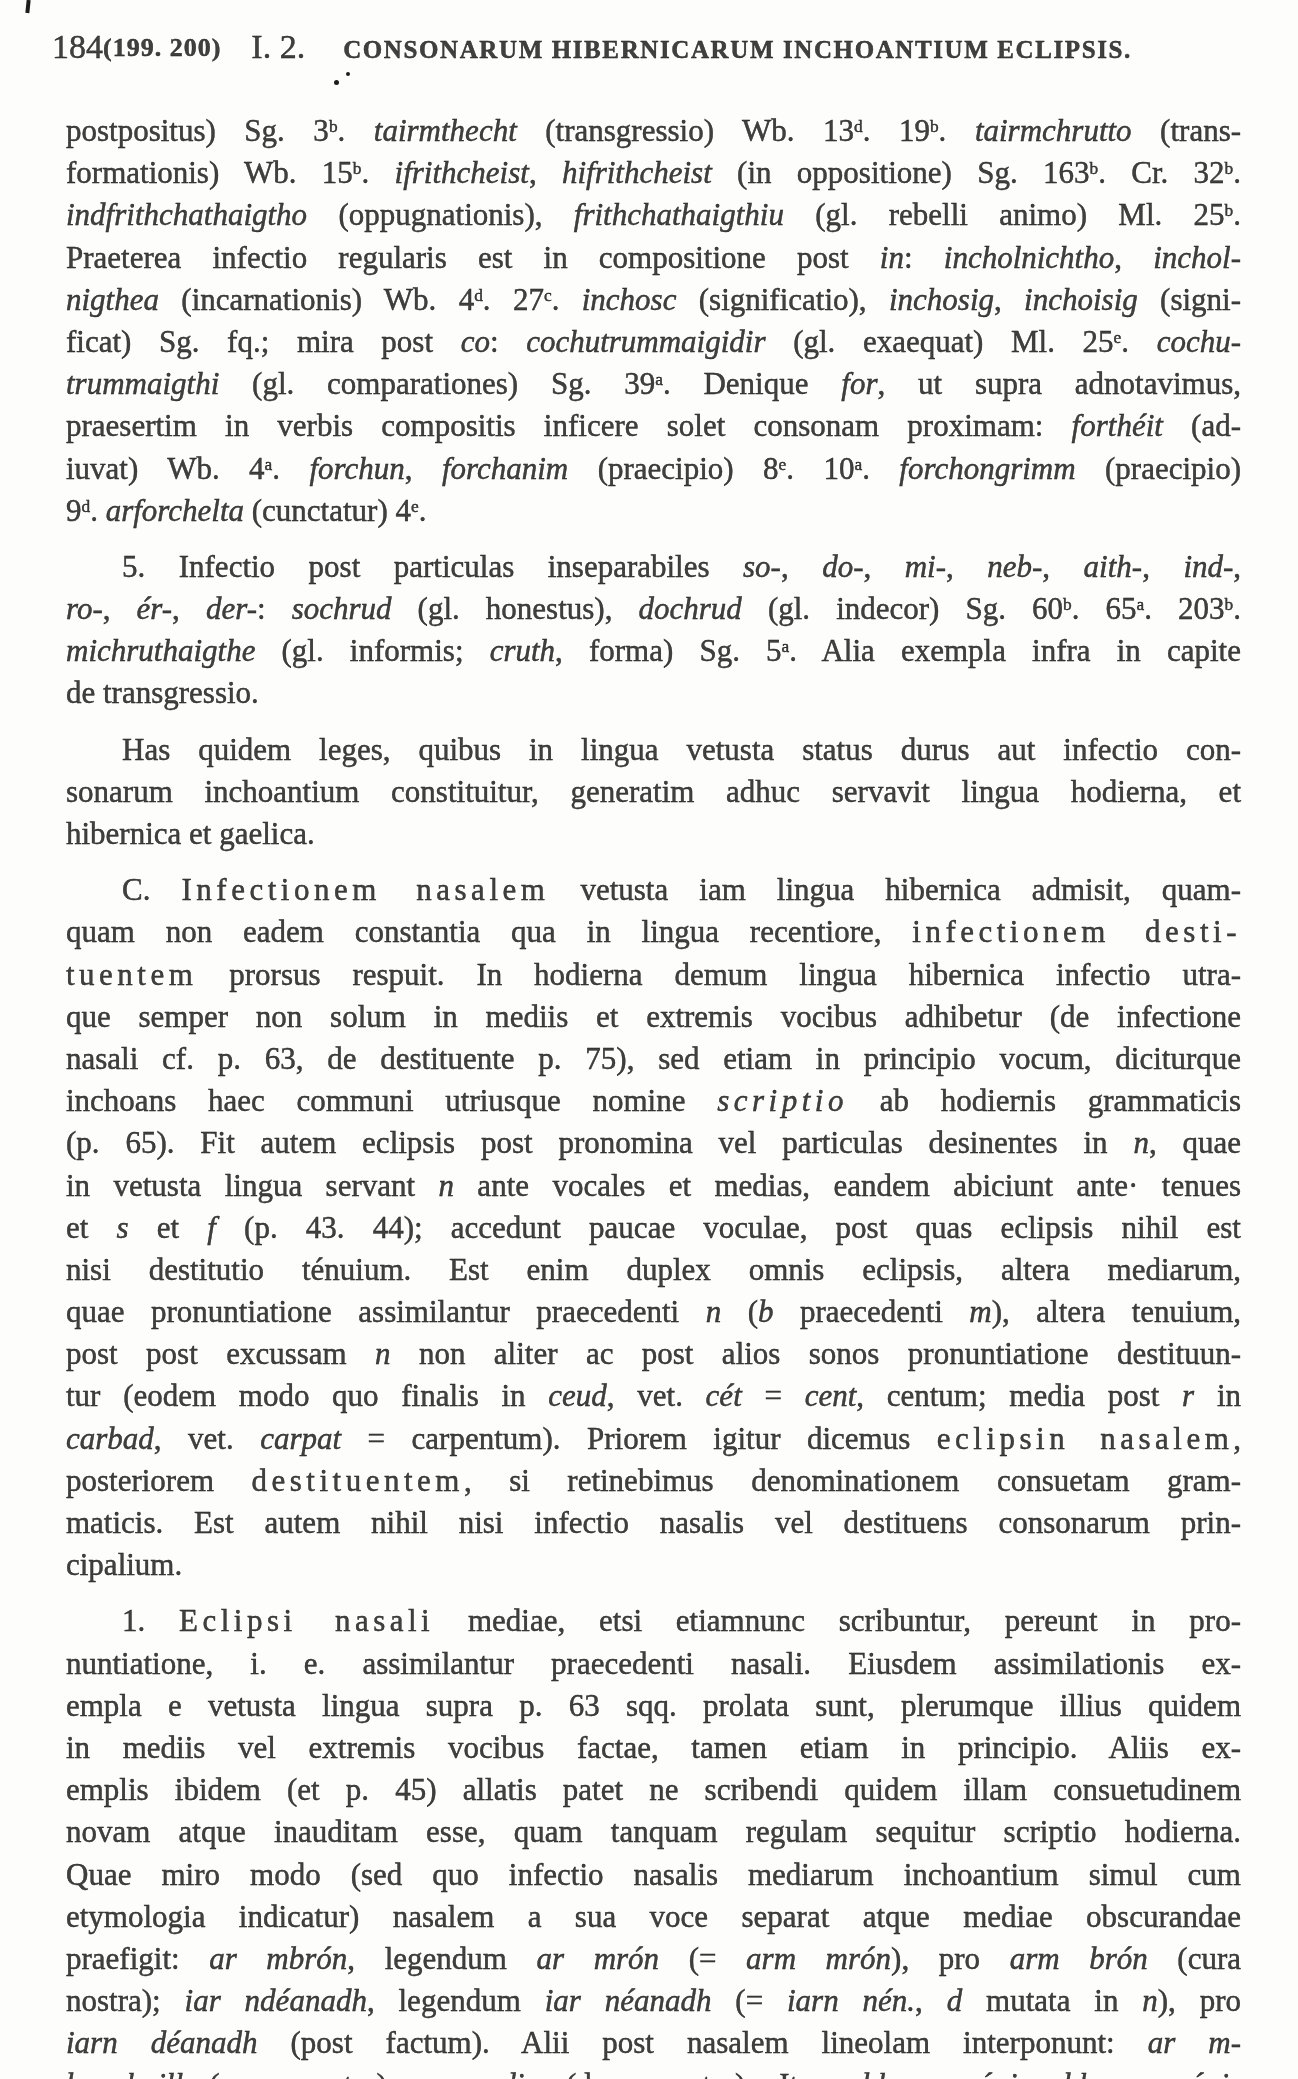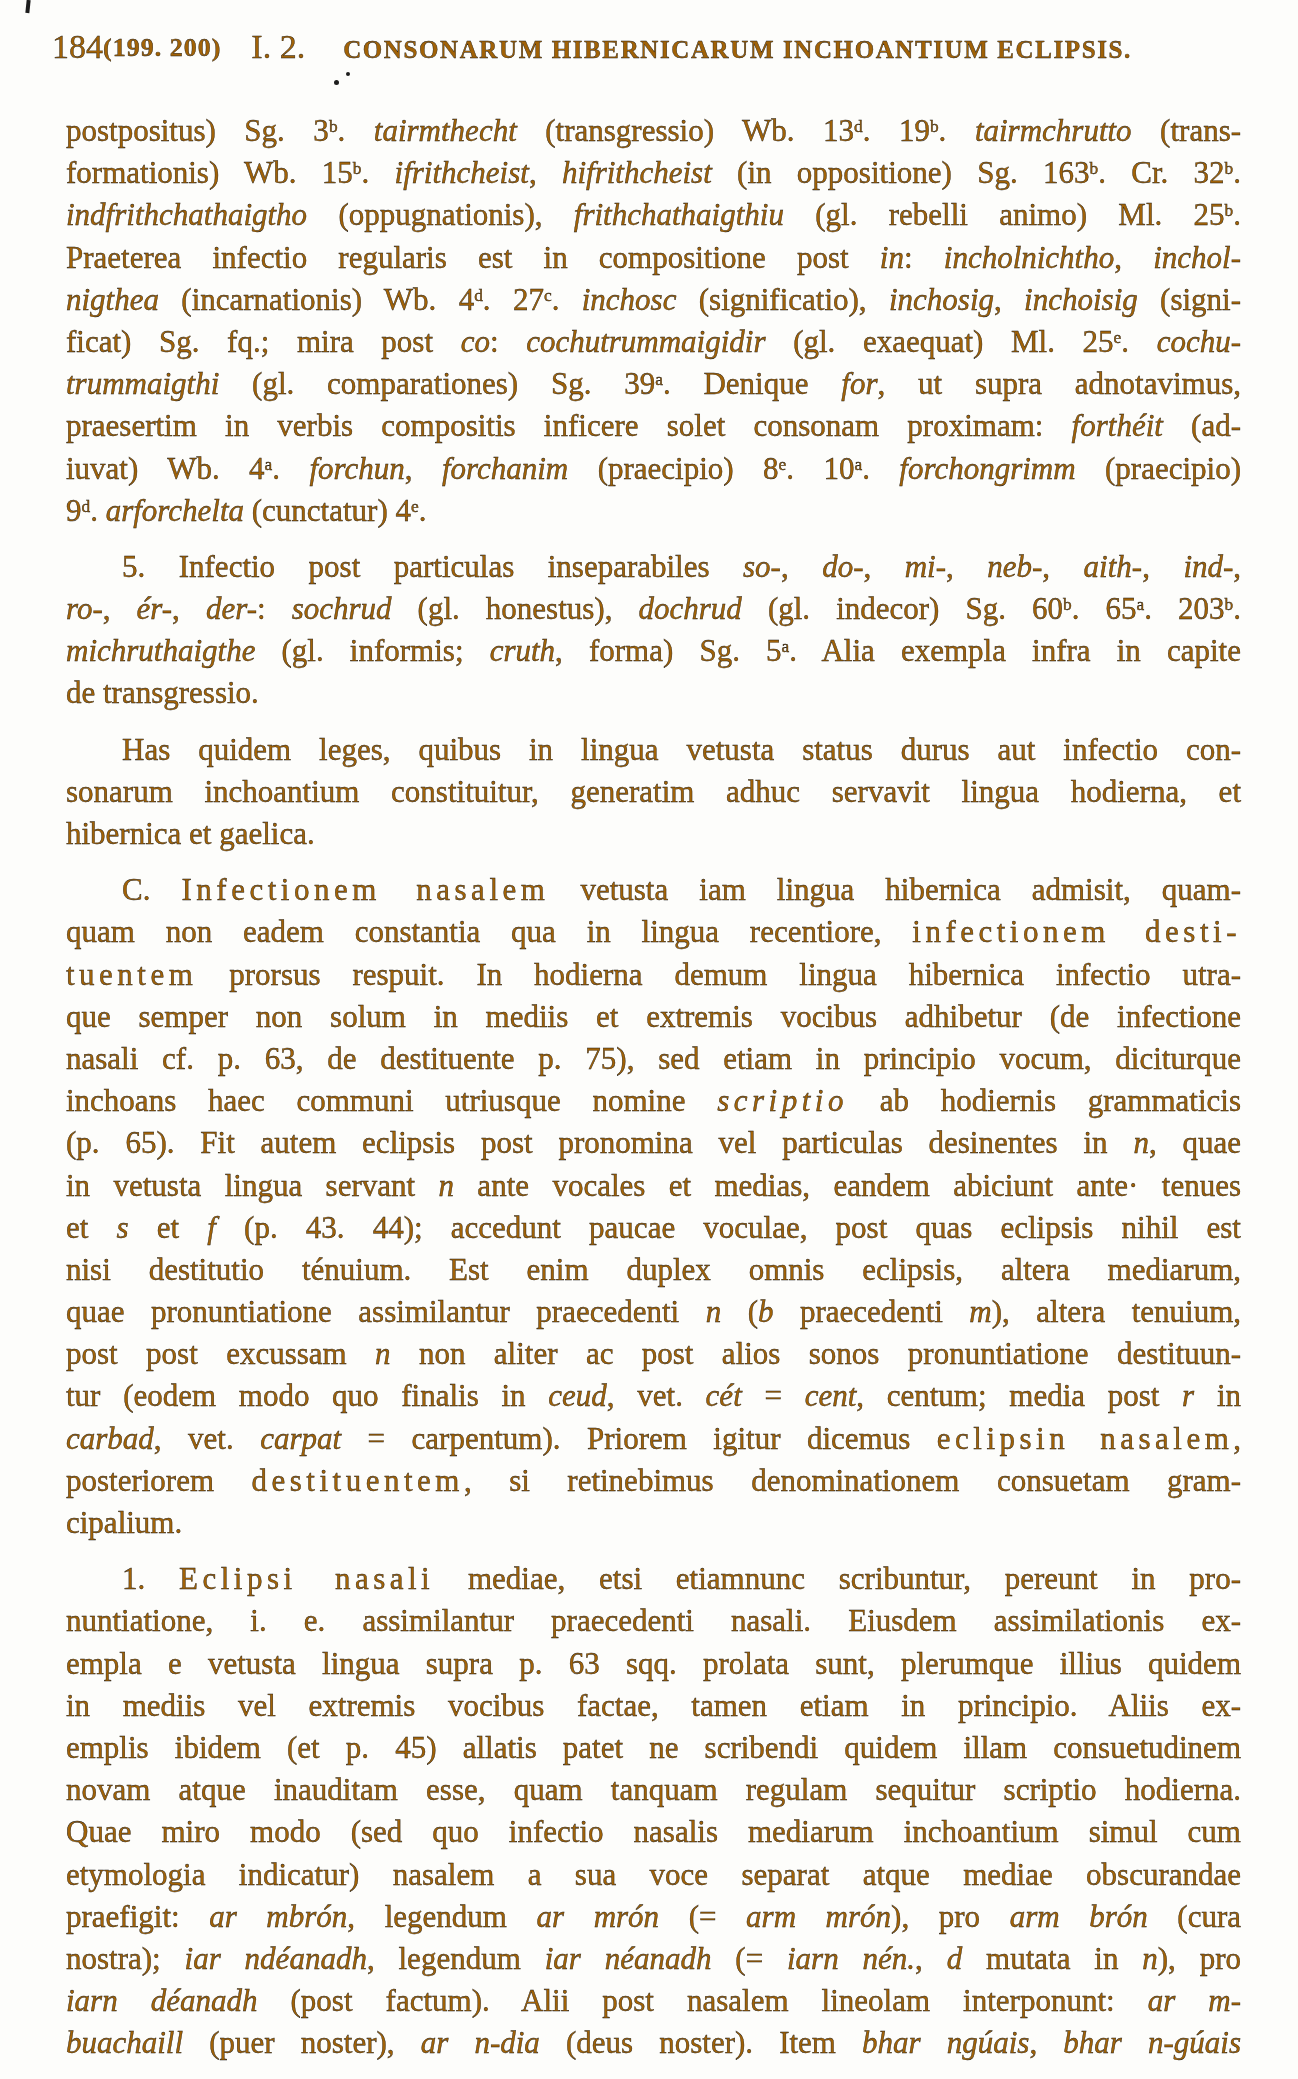--- a/index.html
+++ b/index.html
@@ -1,20 +1,20 @@
 <!DOCTYPE html>
 <html><head>
 <meta charset="utf-8">
 <style>
   html,body{margin:0;padding:0;background:#e8e6e2;}
   .page{
     position:relative;
     width:1298px;height:2079px;
     background:#fdfdfb;
-    color:#a16207;
+    color:#404040;
     font-family:"Liberation Serif","DejaVu Serif",serif;
     overflow:hidden;
     -webkit-text-stroke:0.4px #1a1a1a;
   }
   .header{
     position:absolute;top:28px;left:52px;width:1203px;
     display:flex;align-items:baseline;
     white-space:nowrap;
   }
   .h-num{font-size:34px;}
@@ -91,20 +91,21 @@
         <div class="line"><span class="run-r">inchoans haec communi utriusque nomine </span><span class="run-ig">scriptio</span><span class="run-r"> ab hodiernis grammaticis</span></div>
         <div class="line"><span class="run-r">(p. 65). Fit autem eclipsis post pronomina vel particulas desinentes in </span><span class="run-i">n</span><span class="run-r">, quae</span></div>
         <div class="line"><span class="run-r">in vetusta lingua servant </span><span class="run-i">n</span><span class="run-r"> ante vocales et medias, eandem abiciunt ante· tenues</span></div>
         <div class="line"><span class="run-r">et </span><span class="run-i">s</span><span class="run-r"> et </span><span class="run-i">f</span><span class="run-r"> (p. 43. 44); accedunt paucae voculae, post quas eclipsis nihil est</span></div>
         <div class="line"><span class="run-r">nisi destitutio ténuium. Est enim duplex omnis eclipsis, altera mediarum,</span></div>
         <div class="line"><span class="run-r">quae pronuntiatione assimilantur praecedenti </span><span class="run-i">n</span><span class="run-r"> (</span><span class="run-i">b</span><span class="run-r"> praecedenti </span><span class="run-i">m</span><span class="run-r">), altera tenuium,</span></div>
         <div class="line"><span class="run-r">post post excussam </span><span class="run-i">n</span><span class="run-r"> non aliter ac post alios sonos pronuntiatione destituun-</span></div>
         <div class="line"><span class="run-r">tur (eodem modo quo finalis in </span><span class="run-i">ceud</span><span class="run-r">, vet. </span><span class="run-i">cét</span><span class="run-r"> = </span><span class="run-i">cent</span><span class="run-r">, centum; media post </span><span class="run-i">r</span><span class="run-r"> in</span></div>
         <div class="line"><span class="run-i">carbad</span><span class="run-r">, vet. </span><span class="run-i">carpat</span><span class="run-r"> = carpentum). Priorem igitur dicemus </span><span class="run-g">eclipsin nasalem</span><span class="run-r">,</span></div>
         <div class="line"><span class="run-r">posteriorem </span><span class="run-g">destituentem</span><span class="run-r">, si retinebimus denominationem consuetam gram-</span></div>
+        <div class="line"><span class="run-r">maticis. Est autem nihil nisi infectio nasalis vel destituens consonarum prin-</span></div>
         <div class="line flush"><span class="run-r">cipalium.</span></div>
       </div>
       <div class="para">
         <div class="line indent"><span class="run-r">1. </span><span class="run-g">Eclipsi nasali</span><span class="run-r"> mediae, etsi etiamnunc scribuntur, pereunt in pro-</span></div>
         <div class="line"><span class="run-r">nuntiatione, i. e. assimilantur praecedenti nasali. Eiusdem assimilationis ex-</span></div>
         <div class="line"><span class="run-r">empla e vetusta lingua supra p. 63 sqq. prolata sunt, plerumque illius quidem</span></div>
         <div class="line"><span class="run-r">in mediis vel extremis vocibus factae, tamen etiam in principio. Aliis ex-</span></div>
         <div class="line"><span class="run-r">emplis ibidem (et p. 45) allatis patet ne scribendi quidem illam consuetudinem</span></div>
         <div class="line"><span class="run-r">novam atque inauditam esse, quam tanquam regulam sequitur scriptio hodierna.</span></div>
         <div class="line"><span class="run-r">Quae miro modo (sed quo infectio nasalis mediarum inchoantium simul cum</span></div>

